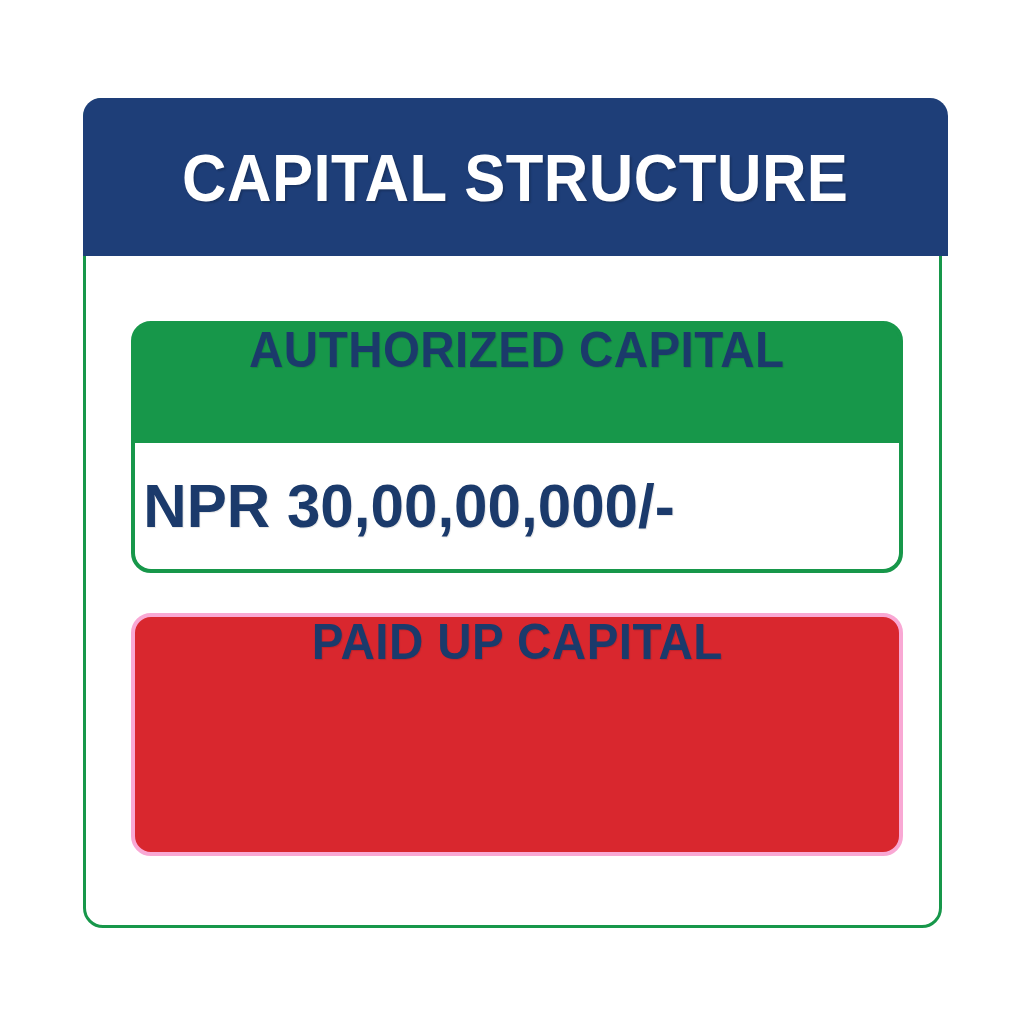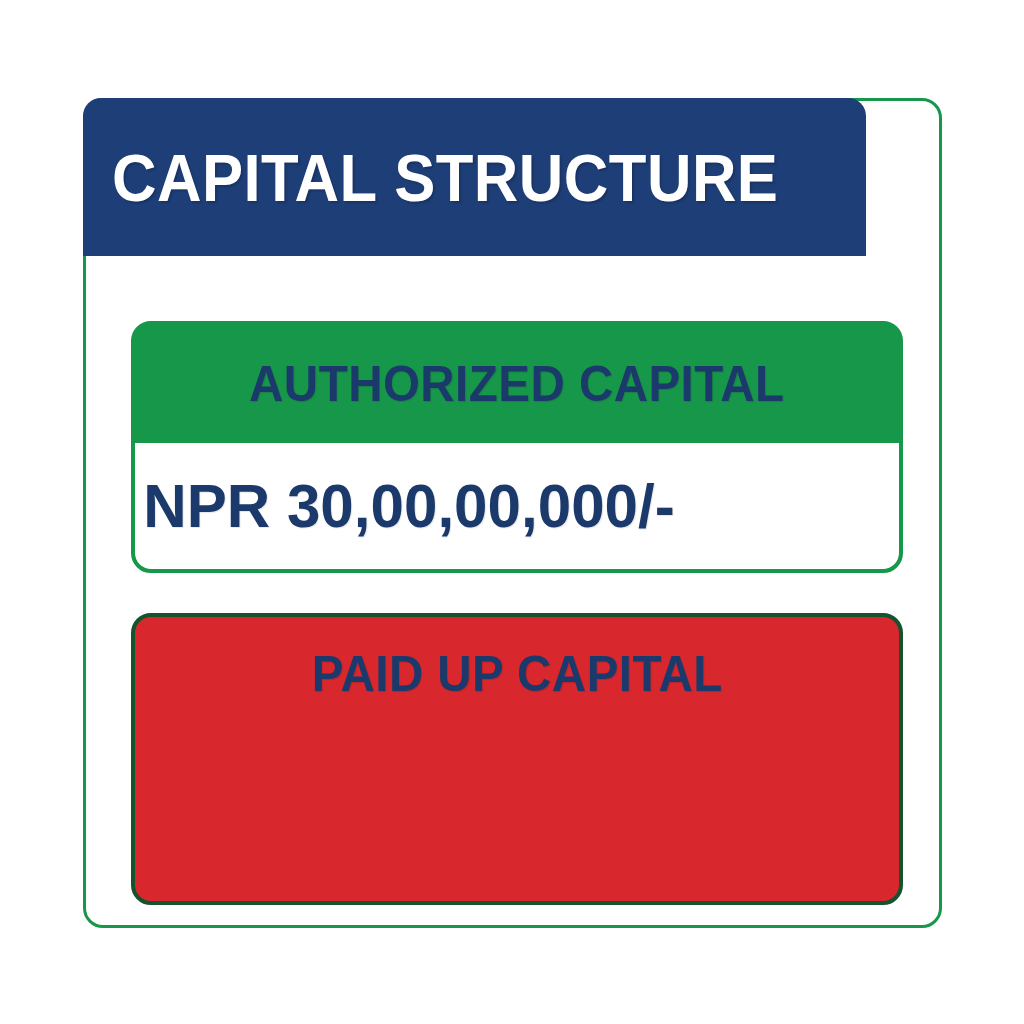--- a/index.html
+++ b/index.html
@@ -33,28 +33,28 @@
     border: 3px solid #17974A;
     border-radius: 20px;
     background: #ffffff;
   }
 
   
   .card-header {
     position: absolute;
     left: -3px;
     top: -3px;
-    width: 783px;
+    width: 865px;
     height: 158px;
     box-sizing: border-box;
     background: #1E3E78;
     border-radius: 18px 18px 0 0;
     display: flex;
     align-items: center;
-    justify-content: flex-start;
+    justify-content: center;
     overflow: hidden;
   }
   .card-header-title {
     color: #ffffff;
     font-family: "Liberation Sans Narrow", "Liberation Sans", sans-serif;
     font-weight: bold;
     font-size: 67px;
     letter-spacing: 0.5px;
     line-height: 1;
     transform: scaleX(0.92);
@@ -81,29 +81,29 @@
     overflow: hidden;
   }
   .metric-block.authorized {
     top: 65px;
     height: 252px;
     background: #17974A;
     border: 4px solid #17974A;
   }
   .metric-block.paidup {
     top: 357px;
-    height: 292px;
+    height: 243px;
     background: #D9272E;
-    border: 4px solid #14532d;
+    border: 4px solid #f9a8d4;
   }
 
   .metric-label {
     height: 118px;
     display: flex;
-    align-items: center;
+    align-items: flex-start;
     justify-content: center;
     box-sizing: border-box;
   }
   .paidup .metric-label {
     height: 113px;
   }
   .metric-label-text {
     color: #1B3A6B;
     font-family: "Liberation Sans Narrow", "Liberation Sans", sans-serif;
     font-weight: bold;

